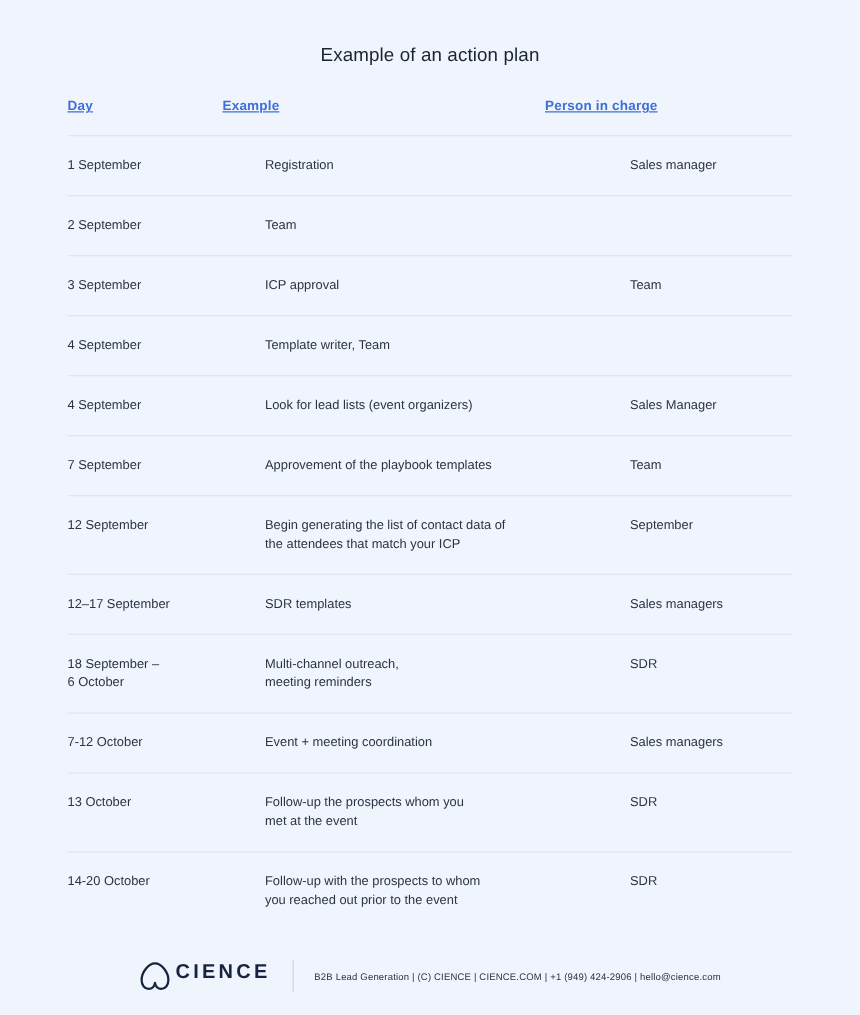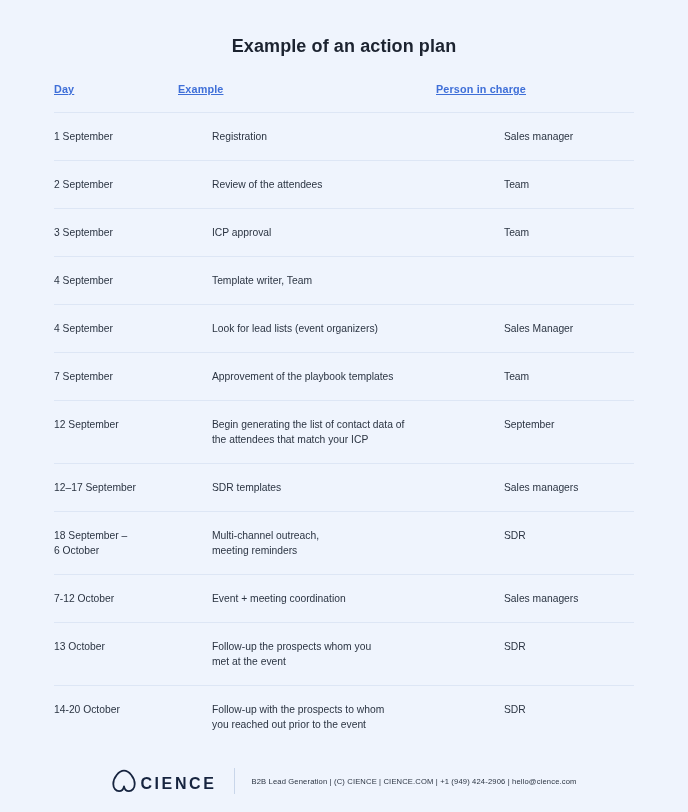--- a/index.html
+++ b/index.html
@@ -18,22 +18,22 @@
   .page {
     position: relative;
     width: 688px;
     height: 812px;
     box-sizing: border-box;
   }
 
   
   .title {
     text-align: center;
-    font-size: 18px;
-    font-weight: 700;
+    font-size: 15px;
+    font-weight: 400;
     color: #1c2330;
     letter-spacing: 0.1px;
     padding-top: 36px;
     margin: 0;
   }
 
   
   .table {
     margin: 0 auto;
     width: 580px;
@@ -88,21 +88,21 @@
     left: 0;
     right: 0;
     bottom: 18px;
     display: flex;
     align-items: center;
     justify-content: center;
   }
 
   .logo-block {
     display: flex;
-    align-items: flex-end;
+    align-items: flex-start;
     gap: 3px;
   }
 
   .logo-mark {
     width: 26px;
     height: 24px;
     display: block;
   }
 
   .logo-word {
@@ -142,21 +142,20 @@
     </div>
 
     <div class="row body">
       <div class="col-day">1 September</div>
       <div class="col-act">Registration</div>
       <div class="col-person">Sales manager</div>
     </div>
 
     <div class="row body">
       <div class="col-day">2 September</div>
-      <div class="col-act">Review of the attendees</div>
       <div class="col-person">Team</div>
     </div>
 
     <div class="row body">
       <div class="col-day">3 September</div>
       <div class="col-act">ICP approval</div>
       <div class="col-person">Team</div>
     </div>
 
     <div class="row body">

